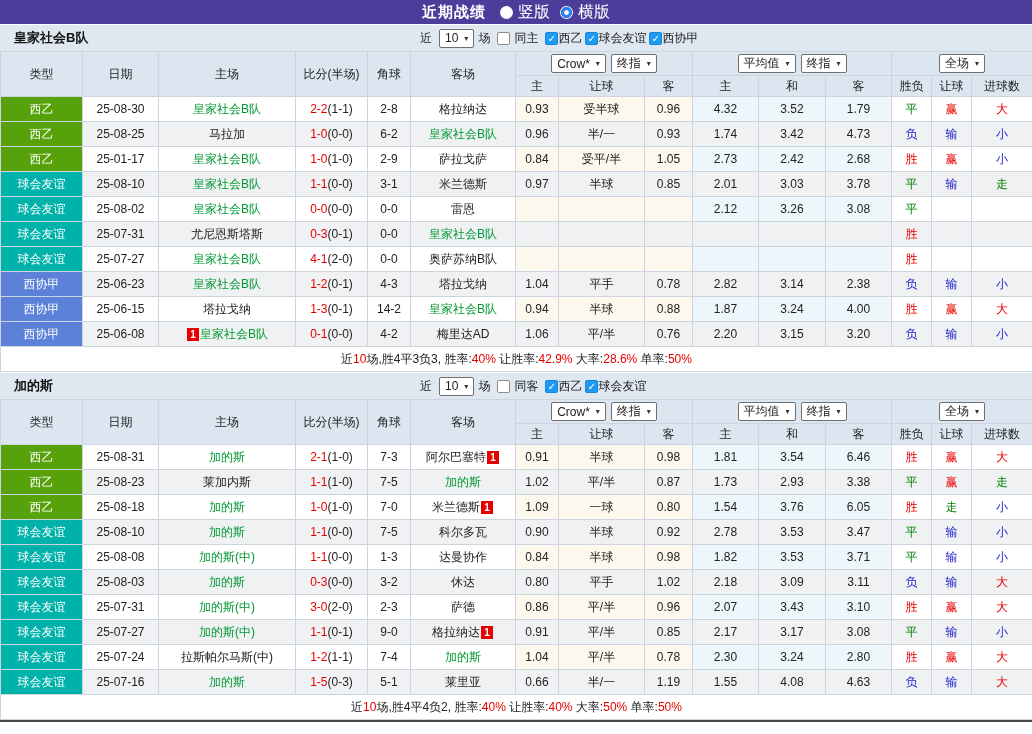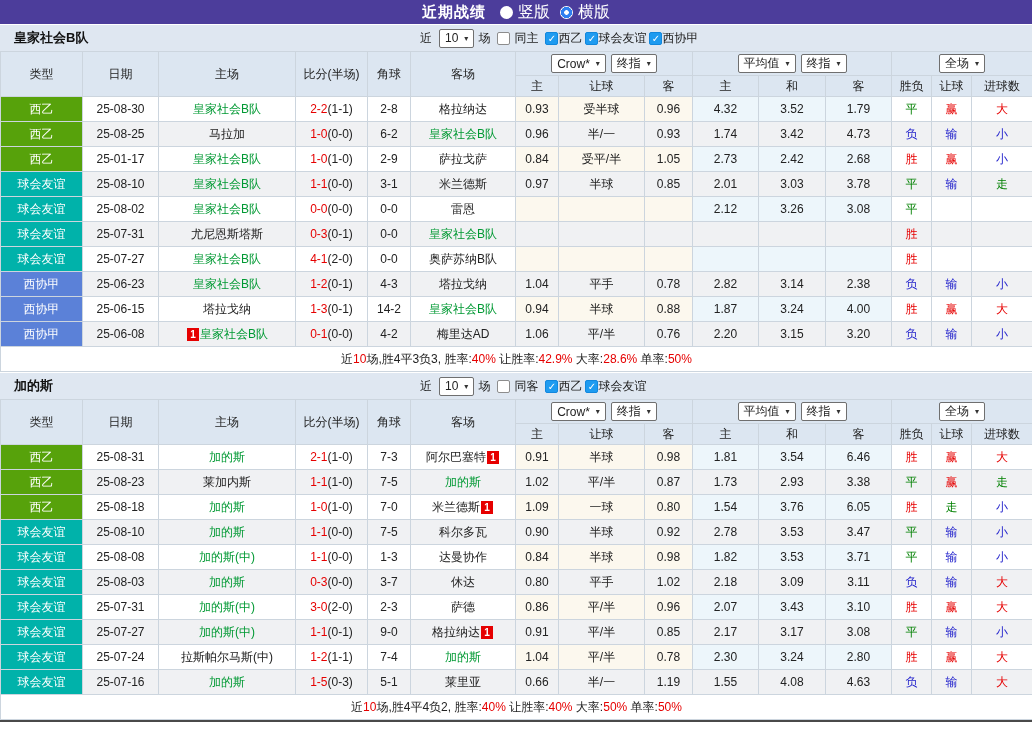--- a/index.html
+++ b/index.html
@@ -513,21 +513,21 @@
         <td class="avg">3.71</td>
         <td><span class="t-green">平</span></td>
         <td><span class="t-blue">输</span></td>
         <td><span class="t-blue">小</span></td>
       </tr>
       <tr class="even">
         <td class="badge" style="background: rgb(0, 178, 170);"><span>球会友谊</span></td>
         <td>25-08-03</td>
         <td><span class="team-g">加的斯</span></td>
         <td><span class="t-red">0-3</span><span>(0-0)</span></td>
-        <td>3-7</td>
+        <td>3-2</td>
         <td><span>休达</span></td>
         <td class="crow">0.80</td>
         <td class="crow">平手</td>
         <td class="crow">1.02</td>
         <td class="avg">2.18</td>
         <td class="avg">3.09</td>
         <td class="avg">3.11</td>
         <td><span class="t-blue">负</span></td>
         <td><span class="t-blue">输</span></td>
         <td><span class="t-red">大</span></td>

